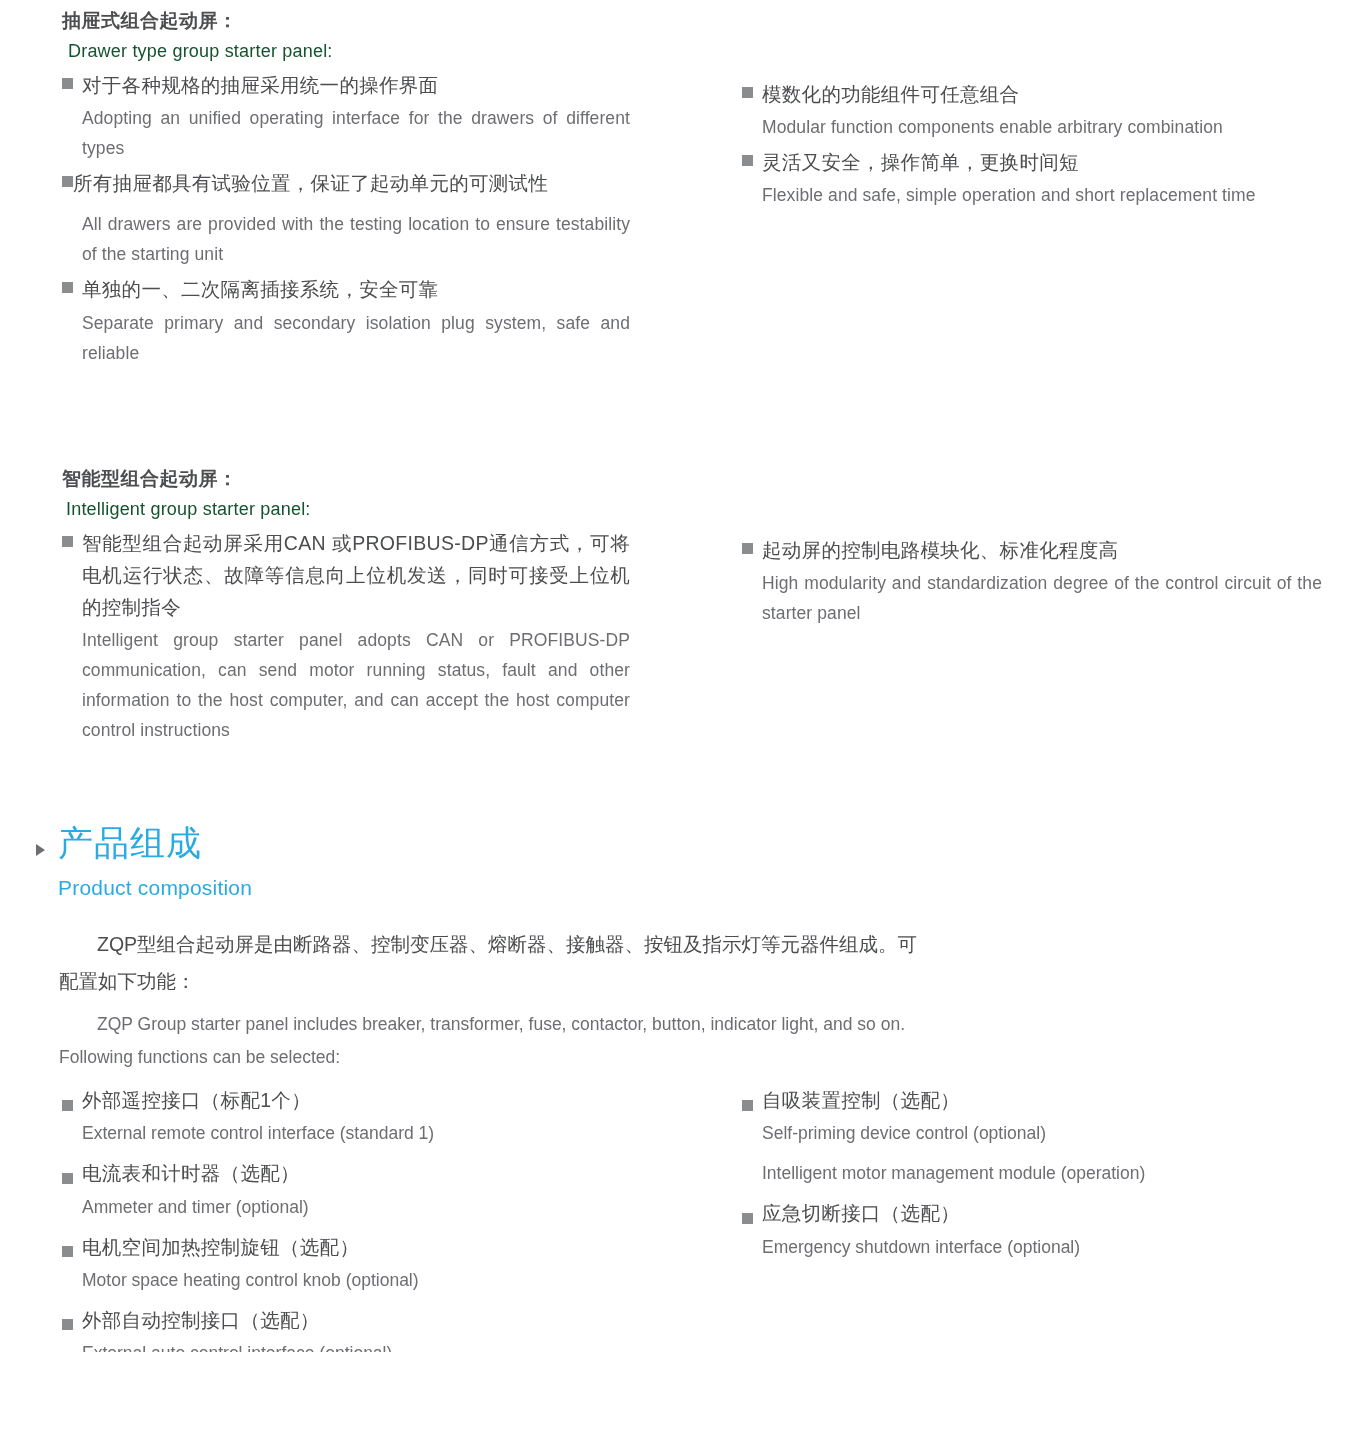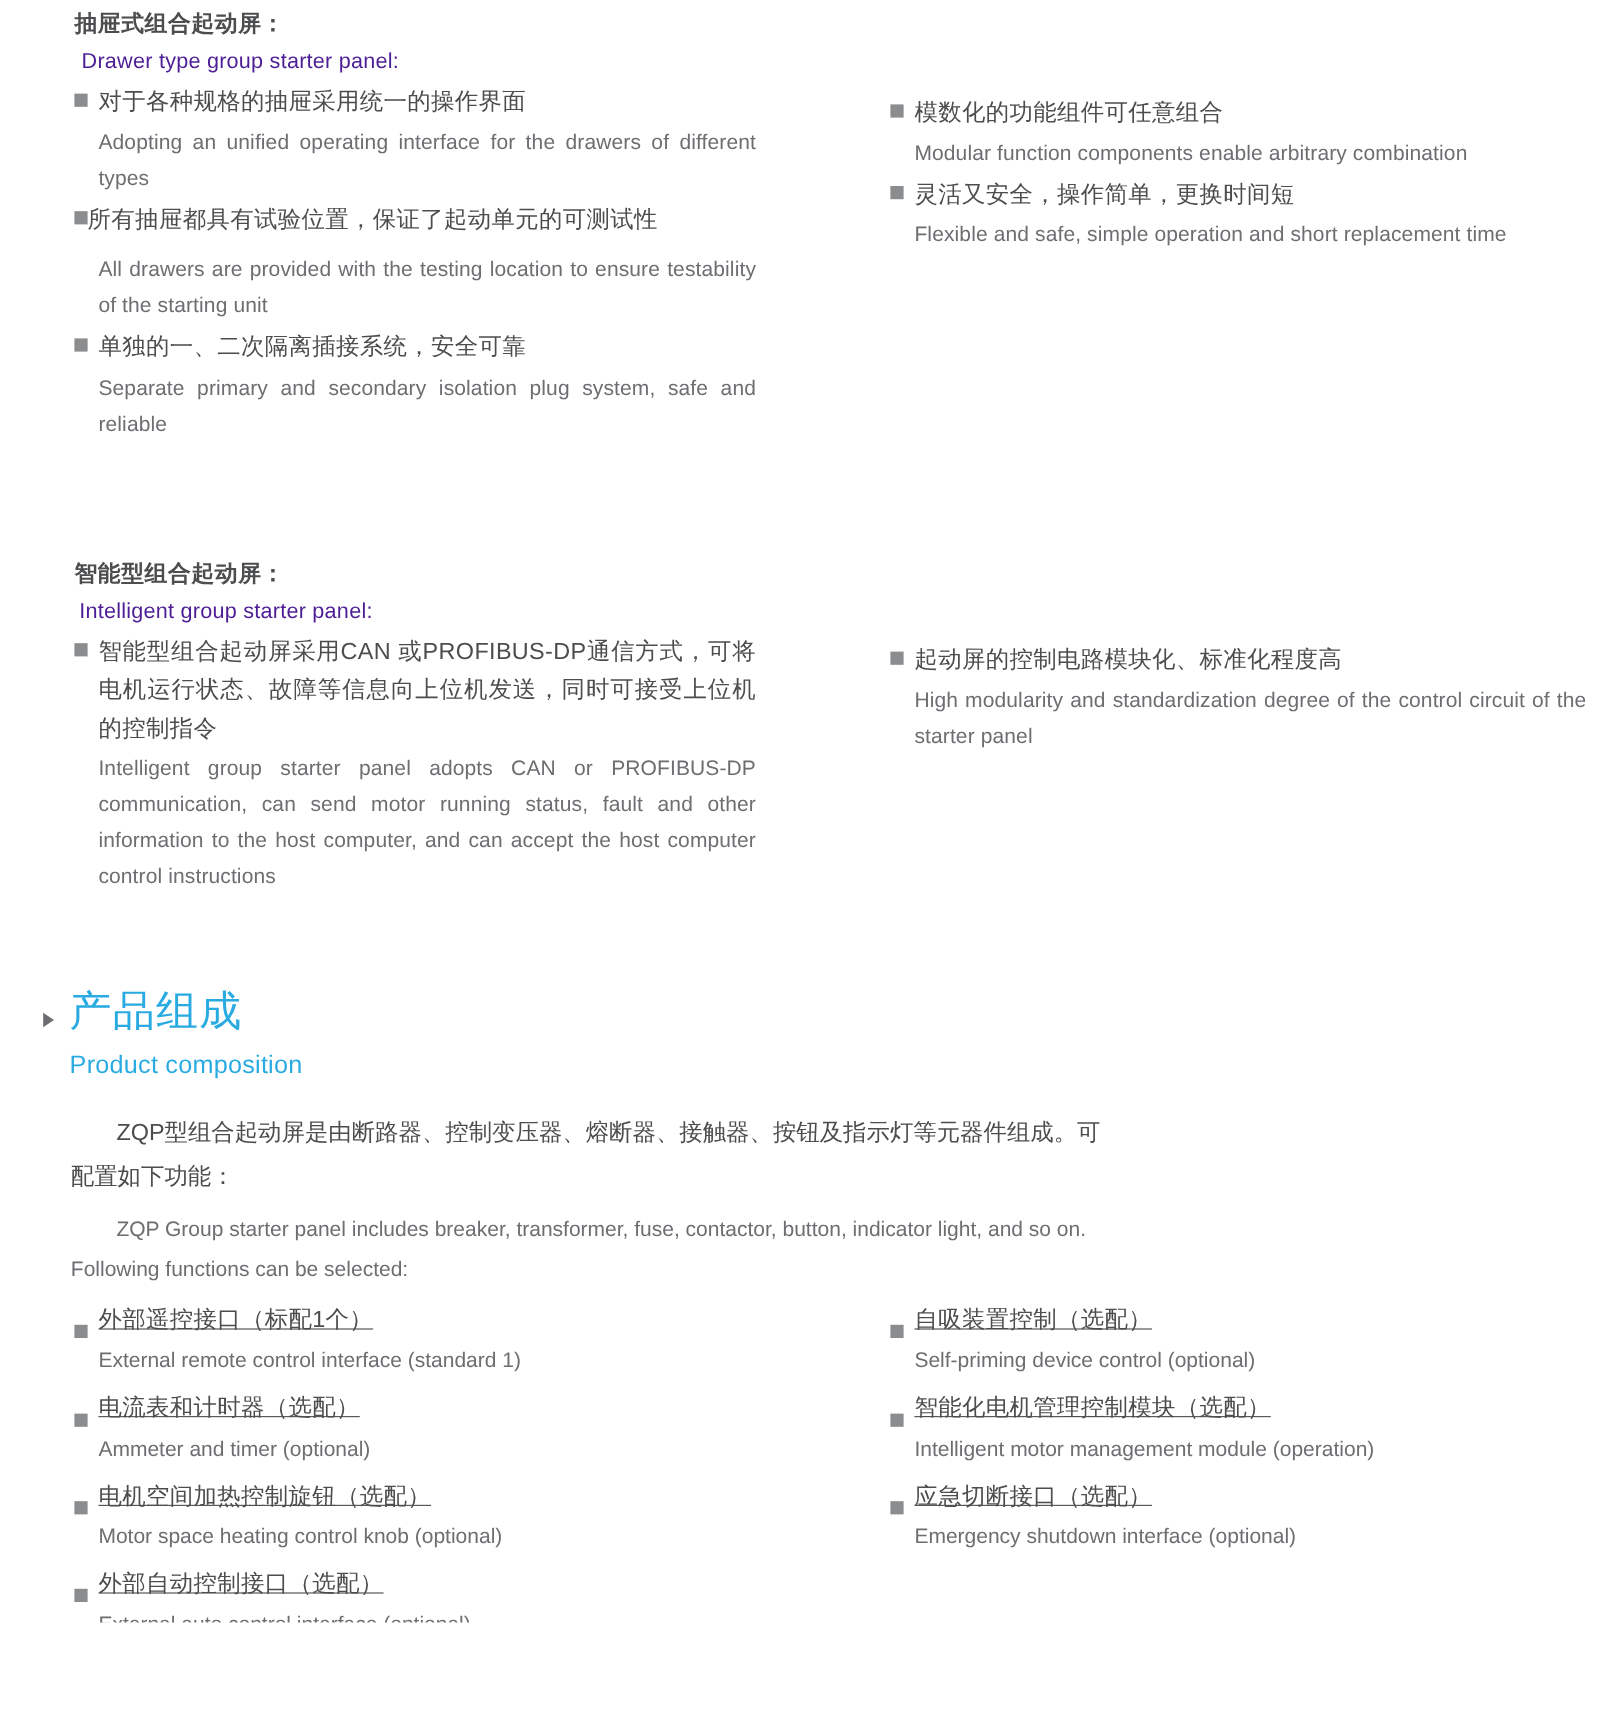--- a/index.html
+++ b/index.html
@@ -25,21 +25,21 @@
   
   .cn-head {
     font-size: 19px;
     font-weight: bold;
     color: #4c4d4f;
     letter-spacing: 0.5px;
     line-height: 1.35;
   }
   .en-head {
     font-size: 18px;
-    color: #4c1d95;
+    color: #14532d;
     line-height: 1.5;
     letter-spacing: 0.2px;
   }
   .bullet-row {
     display: flex;
     align-items: flex-start;
     margin-top: 4px;
   }
   .sq {
     width: 11px;
@@ -138,21 +138,21 @@
     line-height: 1.9;
     text-indent: 38px;
   }
   
   #para-cn .cn-p, #para-en .en-p { margin-left: -3px; }
 
   
   #comp-left  { position: absolute; left: 62px;  top: 1086px; width: 600px; }
   #comp-right { position: absolute; left: 742px; top: 1086px; width: 600px; }
   .comp-item { margin-bottom: 12px; }
-  .comp-item .row { display: flex; align-items: flex-end; text-decoration: underline; }
+  .comp-item .row { display: flex; align-items: center; }
   .comp-item .cn {
     font-size: 19.5px;
     color: #4c4d4f;
     line-height: 1.5;
     letter-spacing: 0.3px;
   }
   .comp-item .en {
     font-size: 17.5px;
     color: #6d6e71;
     line-height: 1.6;
@@ -267,24 +267,20 @@
 
   <div id="comp-right">
     <div class="comp-item">
       <div class="row">
         <span class="sq"></span>
         <span class="cn">自吸装置控制（选配）</span>
       </div>
       <div class="en">Self-priming device control (optional)</div>
     </div>
     <div class="comp-item">
-      <div class="row">
-        <span class="sq"></span>
-        <span class="cn">智能化电机管理控制模块（选配）</span>
-      </div>
       <div class="en">Intelligent motor management module (operation)</div>
     </div>
     <div class="comp-item">
       <div class="row">
         <span class="sq"></span>
         <span class="cn">应急切断接口（选配）</span>
       </div>
       <div class="en">Emergency shutdown interface (optional)</div>
     </div>
   </div>

